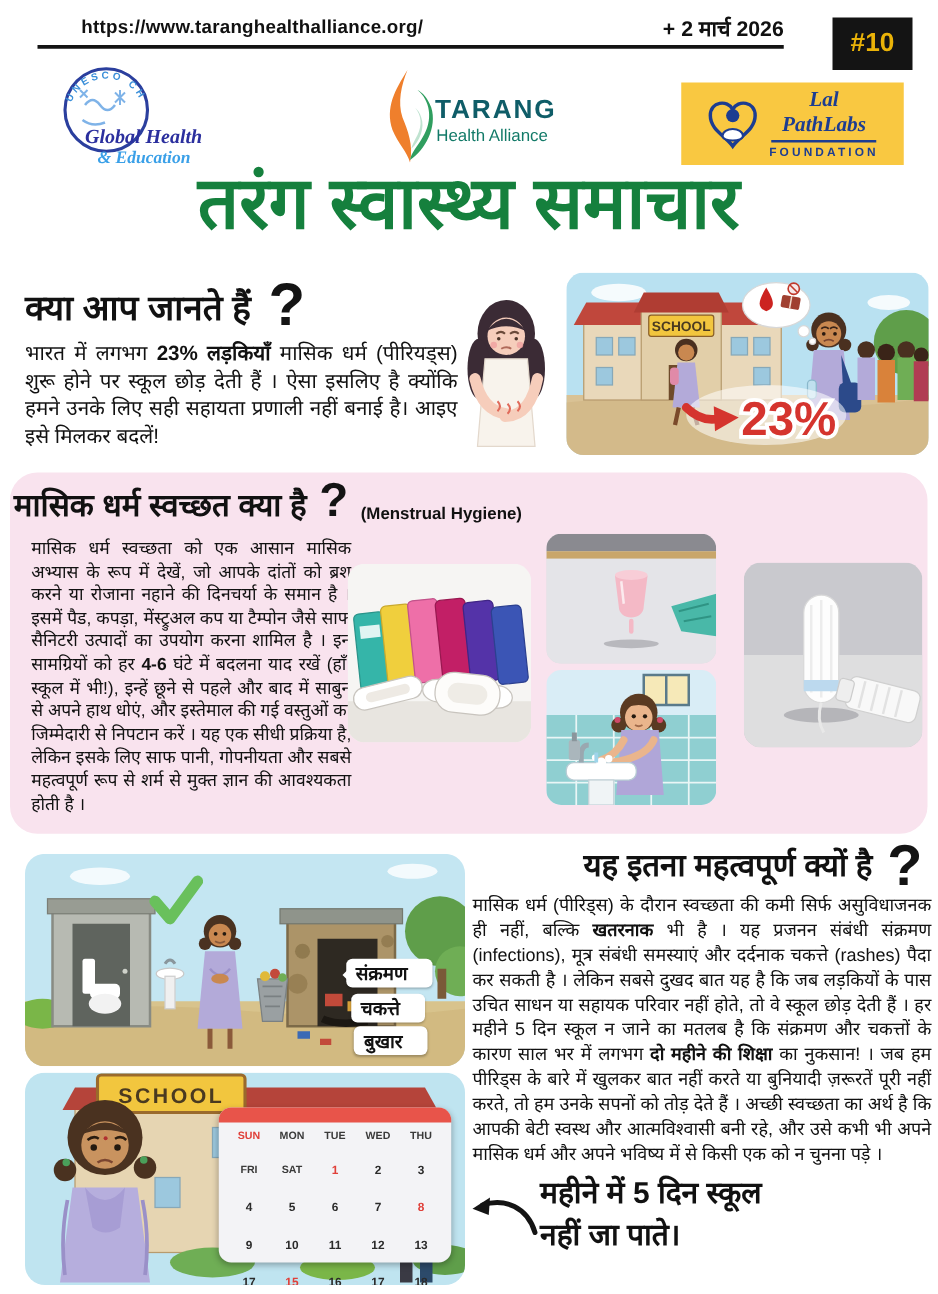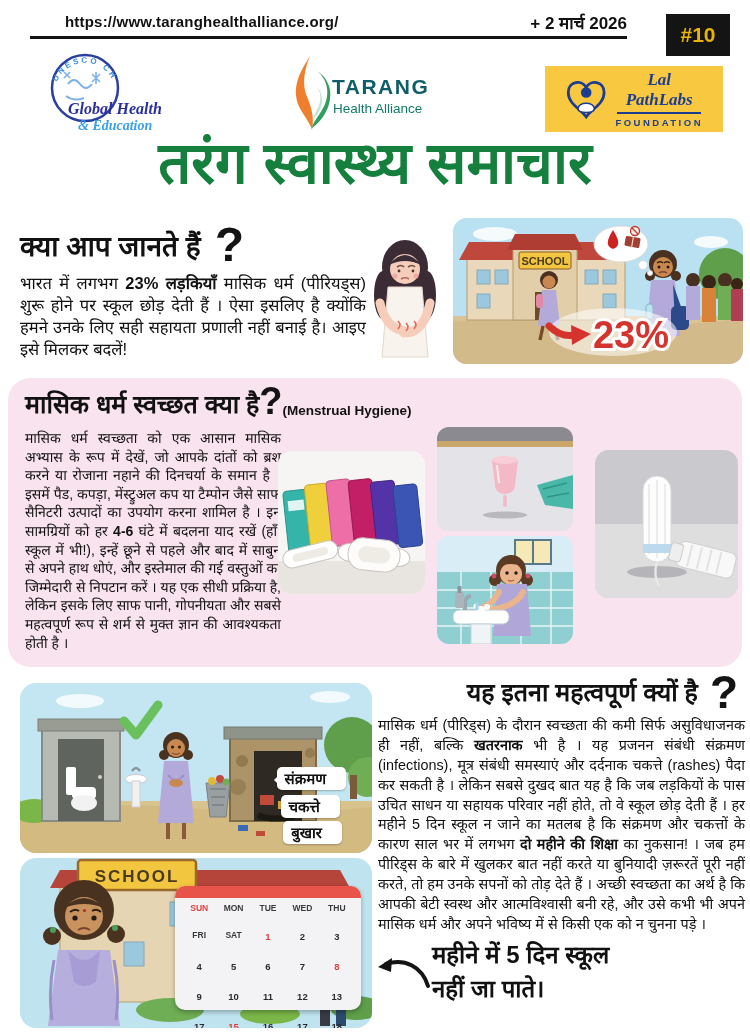--- a/index.html
+++ b/index.html
@@ -9,21 +9,21 @@
   
   .url{position:absolute;left:30px;top:13px;font-size:15px;font-weight:bold;letter-spacing:.2px;margin-left:35px;}
   .topline{position:absolute;left:30px;top:36px;width:597px;height:2.5px;background:#141414;}
   .date{position:absolute;left:0;top:11px;width:627px;text-align:right;font-size:17px;font-weight:bold;}
   .issue-badge{position:absolute;left:636px;top:14px;width:64px;height:42px;background:#141414;color:#eab308;
                display:flex;align-items:center;justify-content:center;font-size:21px;font-weight:bold;margin-left:30px;}
 
   
   .logo{position:absolute;}
   .logo-unesco{left:40px;top:46px;width:135px;height:92px;}
-  .logo-tarang{left:272px;top:52px;width:165px;height:82px;}
+  .logo-tarang{left:288px;top:52px;width:165px;height:82px;}
   .logo-lpl{left:545px;top:66px;width:178px;height:66px;background:#f9c841;display:flex;align-items:center;padding:0 20px;box-sizing:border-box;}
   .lpl-text{margin-left:8px;flex:1;text-align:center;}
   .lpl-name{font-family:"Liberation Serif","DejaVu Serif",serif;font-style:italic;font-weight:bold;
             font-size:17px;color:#1d3d91;}
   .lpl-line{height:1.5px;background:#1d3d91;margin:2px 2px 3px 2px;}
   .lpl-sub{font-size:9.5px;letter-spacing:2.5px;color:#1d3d91;font-weight:bold;}
 
   
   .masthead{position:absolute;left:0;top:128px;width:100%;text-align:center;
             font-size:58px;font-weight:800;color:#15803d;line-height:1.2;}
@@ -35,21 +35,21 @@
   
   .s1-head{left:20px;top:226px;gap:14px;}
   .s1-head .h{font-size:28px;font-weight:800;}
   .s1-head .qmark{font-size:48px;}
   .s1-body{position:absolute;left:20px;top:273px;width:346px;font-size:16.5px;line-height:1.33;text-align:justify;}
   .s1-woman{position:absolute;left:368px;top:237px;width:74px;height:128px;}
   .s1-school{position:absolute;left:453px;top:218px;width:290px;height:146px;border-radius:14px;overflow:hidden;}
 
   
   .s2-panel{position:absolute;left:8px;top:378px;width:734px;height:289px;background:#f9e3ee;border-radius:22px;}
-  .s2-head{left:25px;top:386px;}
+  .s2-head{left:11px;top:386px;gap:10px;}
   .s2-head .h{font-size:25px;font-weight:800;}
   .s2-head .qmark{font-size:38px;}
   .s2-head .en{font-size:13.5px;font-weight:800;margin-top:17px;}
   .s2-body{position:absolute;left:25px;top:429px;width:256px;font-size:14px;line-height:1.33;text-align:justify;}
   .img{position:absolute;overflow:hidden;}
   .img-pads{left:278px;top:451px;width:147px;height:143px;border-radius:14px;}
   .img-cup{left:437px;top:427px;width:136px;height:104px;border-radius:12px;}
   .img-wash{left:437px;top:536px;width:136px;height:108px;border-radius:12px;}
   .img-tampon{left:595px;top:450px;width:143px;height:148px;border-radius:14px;}
 

